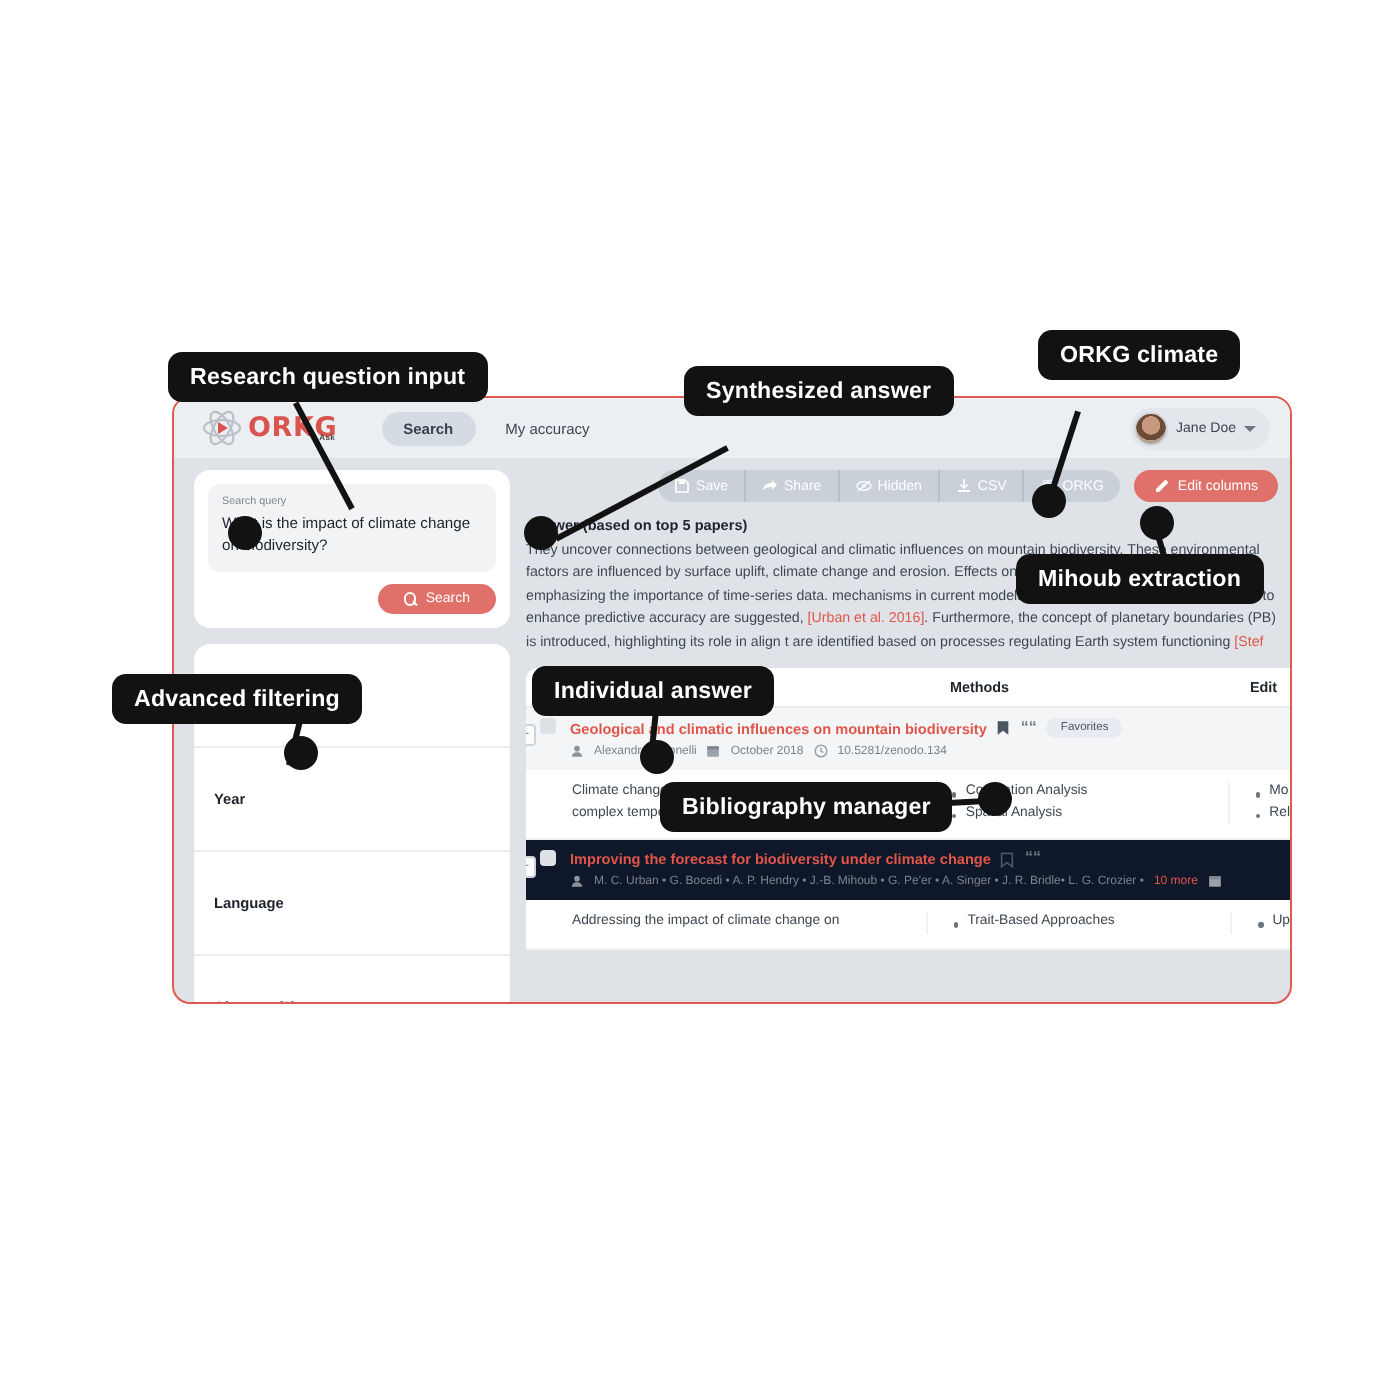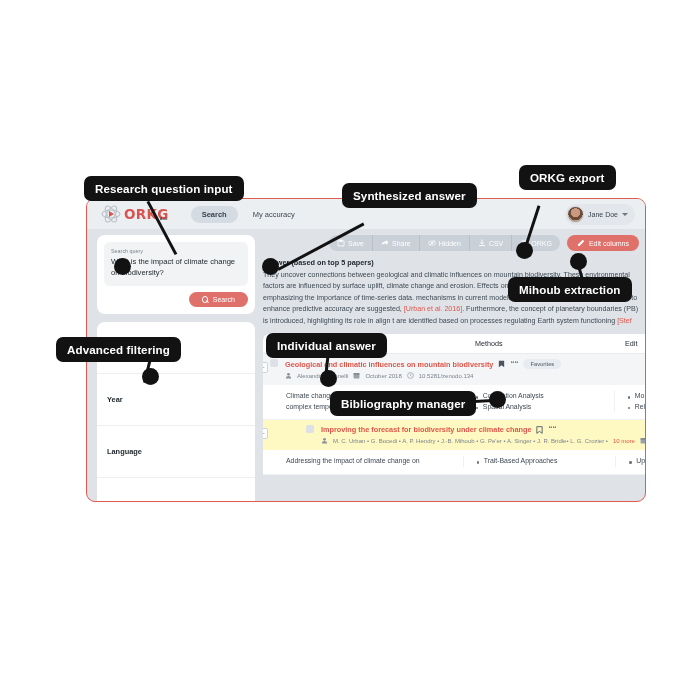--- a/index.html
+++ b/index.html
@@ -77,21 +77,21 @@
      font-size:7px;padding:4px 10px;display:flex;align-items:center;gap:4px;}
 
   .answer-block{margin-top:7px;padding-right:4px;}
   .answer-title{font-size:7.3px;font-weight:700;color:#1d242b;margin-bottom:3px;}
   .answer-body{font-size:7.1px;line-height:1.62;color:#3e4852;}
   .cite{color:#e0564a;}
 
   .table-wrap{margin-top:7px;background:#fff;border-radius:6px 0 0 0;overflow:hidden;}
   .thead{display:flex;align-items:center;border-bottom:1px solid #e9ebee;padding:5px 0;}
   .cbx{width:8px;height:8px;border-radius:2px;background:#dde1e6;flex:none;margin:0 7px;}
-  .th{font-size:7.2px;font-weight:400;color:#1d242b;}
+  .th{font-size:7.2px;font-weight:700;color:#1d242b;}
   .th.c1{width:190px;}
   .th.c2{width:150px;}
   .th.c3{flex:1;}
 
   .trow{border-bottom:1px solid #eef0f2;}
   .thead-row{background:#f3f5f7;padding:5px 0 6px;display:flex;align-items:flex-start;position:relative;}
   .expander{position:absolute;left:-6px;top:8px;width:9px;height:9px;border:1px solid #ccd3da;
      border-radius:2px;background:#fff;display:flex;align-items:center;justify-content:center;
      font-size:7px;color:#77818b;line-height:1;}
   .rowtitle{font-size:7.3px;font-weight:700;color:#e0564a;}
@@ -294,21 +294,21 @@
               <div class="bul">Spatial Analysis</div>
             </div>
             <div class="cell c3">
               <div class="bul">Mo</div>
               <div class="bul">Rel</div>
             </div>
           </div>
         </div>
 
         <div class="trow">
-          <div class="thead-row" style="background:#fef9c3;padding-left:36px;">
+          <div class="thead-row" style="background:#0f172a;">
             <div class="expander">−</div>
             <div class="cbx"></div>
             <div style="flex:1;min-width:0;">
               <div style="display:flex;align-items:center;gap:5px;">
                 <span class="rowtitle">Improving the forecast for biodiversity under climate change</span>
                 <svg width="7" height="8" viewBox="0 0 10 12">
                     <path d="M1 1h8v10L5 8 1 11z" fill="none" stroke="#4a5560" stroke-width="1.3"></path>
                   </svg>
                 <span style="font-size:8px;color:#6f7983;font-weight:700;line-height:.6;">““</span>
               </div>
@@ -344,21 +344,21 @@
   <div class="lead" style="left:148px;top:200px;width:60px;transform:rotate(62deg);"></div>
   <div class="dot" style="left:114px;top:258px;"></div>
   <div class="callout" style="left:84px;top:176px;text-align:center;">Research question input</div>
 
   <div class="lead" style="left:278px;top:268px;width:97px;transform:rotate(-28deg);"></div>
   <div class="dot" style="left:262px;top:258px;"></div>
   <div class="callout" style="left:342px;top:183px;">Synthesized answer</div>
 
   <div class="lead" style="left:524px;top:250px;width:48px;transform:rotate(-72deg);"></div>
   <div class="dot" style="left:516px;top:242px;"></div>
-  <div class="callout" style="left:519px;top:165px;">ORKG export</div>
+  <div class="callout" style="left:519px;top:165px;">ORKG climate</div>
 
   <div class="lead" style="left:578px;top:262px;width:26px;transform:rotate(74deg);"></div>
   <div class="dot" style="left:570px;top:253px;"></div>
   <div class="callout" style="left:508px;top:277px;">Mihoub extraction</div>
 
   <div class="lead" style="left:150px;top:360px;width:22px;transform:rotate(104deg);"></div>
   <div class="dot" style="left:142px;top:368px;"></div>
   <div class="callout" style="left:56px;top:337px;">Advanced filtering</div>
 
   <div class="lead" style="left:328px;top:356px;width:24px;transform:rotate(96deg);"></div>

